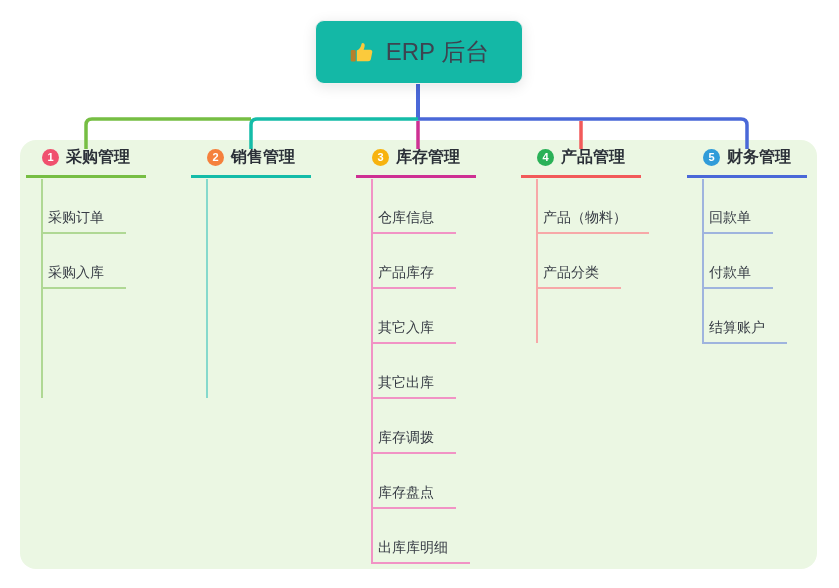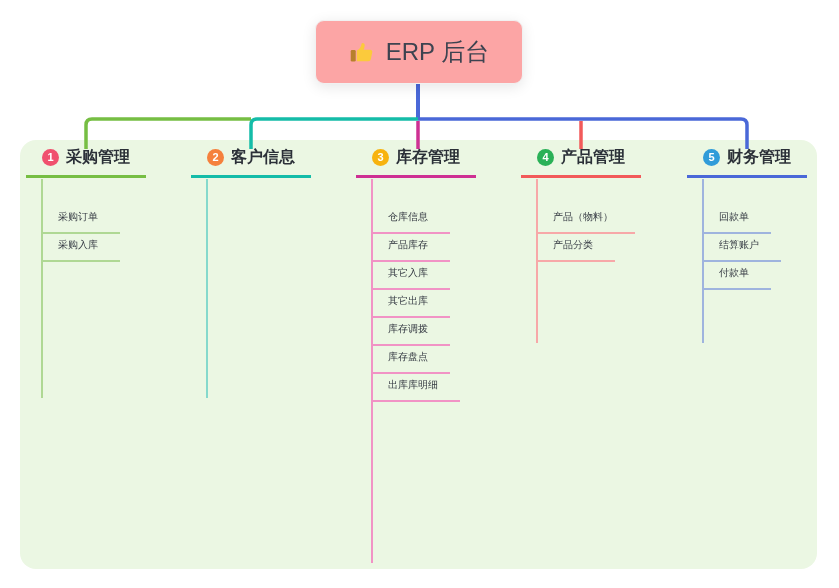--- a/index.html
+++ b/index.html
@@ -6,21 +6,21 @@
     font-family:"Liberation Sans","DejaVu Sans",sans-serif;}
   .canvas{position:relative;width:839px;height:588px;}
 
   
   .panel{position:absolute;left:20px;top:140px;width:797px;height:429px;background:#EBF7E3;border-radius:16px;}
 
   
   .connectors{position:absolute;left:0;top:0;width:839px;height:588px;pointer-events:none;}
 
   
-  .root-node{position:absolute;left:315px;top:20px;width:206px;height:62px;background:#fca5a5;
+  .root-node{position:absolute;left:315px;top:20px;width:206px;height:62px;background:#14b8a6;
     border:1px solid #f1f1f1;border-radius:9px;box-shadow:0 3px 14px rgba(0,0,0,0.10);
     display:flex;align-items:center;justify-content:center;gap:11px;
     font-size:24px;color:#3D4350;font-weight:500;}
   .thumb{display:flex;align-items:center;}
 
   
   .b1{--main:#76BE43;--light:#AFD894;--badge:#F0516E;--trunk:41px;--label:26px;}
   .b2{--main:#14BCA8;--light:#85D9CC;--badge:#F5813D;--trunk:206px;--label:191px;}
   .b3{--main:#CE3093;--light:#F193C5;--badge:#F7B30F;--trunk:371px;--label:356px;}
   .b4{--main:#F25A5A;--light:#F7A8A8;--badge:#2AB157;--trunk:536px;--label:521px;}
@@ -33,23 +33,23 @@
   .badge{flex:0 0 auto;width:17px;height:17px;border-radius:50%;background:var(--badge);
     color:#fff;font-size:11px;font-weight:bold;display:flex;align-items:center;justify-content:center;line-height:1;}
 
   .trunk{position:absolute;top:179px;left:var(--trunk);width:2px;background:var(--light);}
   .trunk.b1,.trunk.b2{height:219px;}
   .trunk.b3{height:384px;}
   .trunk.b4,.trunk.b5{height:164px;}
 
   .children{position:absolute;top:206px;left:var(--trunk);}
   .child{width:max-content;height:22px;line-height:22px;box-sizing:content-box;
-    padding:0 22px 4px 17px;
+    padding:0 22px 4px 7px;margin-bottom:27px;
     border-bottom:2px solid var(--light);
-    font-size:10px;color:#363B44;}
+    font-size:14px;color:#363B44;}
 </style>
 </head>
 <body>
 
 <div class="canvas">
 
   <div class="panel"></div>
 
   <svg class="connectors" viewBox="0 0 839 588" xmlns="http://www.w3.org/2000/svg">
     <path d="M418 82 V119" stroke="#4A68D8" stroke-width="4" fill="none"></path>
@@ -75,21 +75,21 @@
     <span>采购管理</span>
   </div>
   <div class="trunk b1"></div>
   <div class="children b1">
       <div class="child" style="border-bottom-color: rgb(175, 216, 148);">采购订单</div>
       <div class="child" style="border-bottom-color: rgb(175, 216, 148);">采购入库</div>
     </div>
 
   <div class="label b2">
     <span class="badge">2</span>
-    <span>客户信息</span>
+    <span>销售管理</span>
   </div>
   <div class="trunk b2"></div>
 
   <div class="label b3">
     <span class="badge">3</span>
     <span>库存管理</span>
   </div>
   <div class="trunk b3"></div>
   <div class="children b3">
       <div class="child" style="border-bottom-color: rgb(241, 147, 197);">仓库信息</div>
@@ -111,17 +111,17 @@
       <div class="child" style="border-bottom-color: rgb(247, 168, 168);">产品分类</div>
     </div>
 
   <div class="label b5">
     <span class="badge">5</span>
     <span>财务管理</span>
   </div>
   <div class="trunk b5"></div>
   <div class="children b5">
       <div class="child" style="border-bottom-color: rgb(159, 180, 222);">回款单</div>
+      <div class="child" style="border-bottom-color: rgb(159, 180, 222);">付款单</div>
       <div class="child" style="border-bottom-color: rgb(159, 180, 222);">结算账户</div>
-      <div class="child" style="border-bottom-color: rgb(159, 180, 222);">付款单</div>
     </div>
 
 </div>
 
 </body></html>

